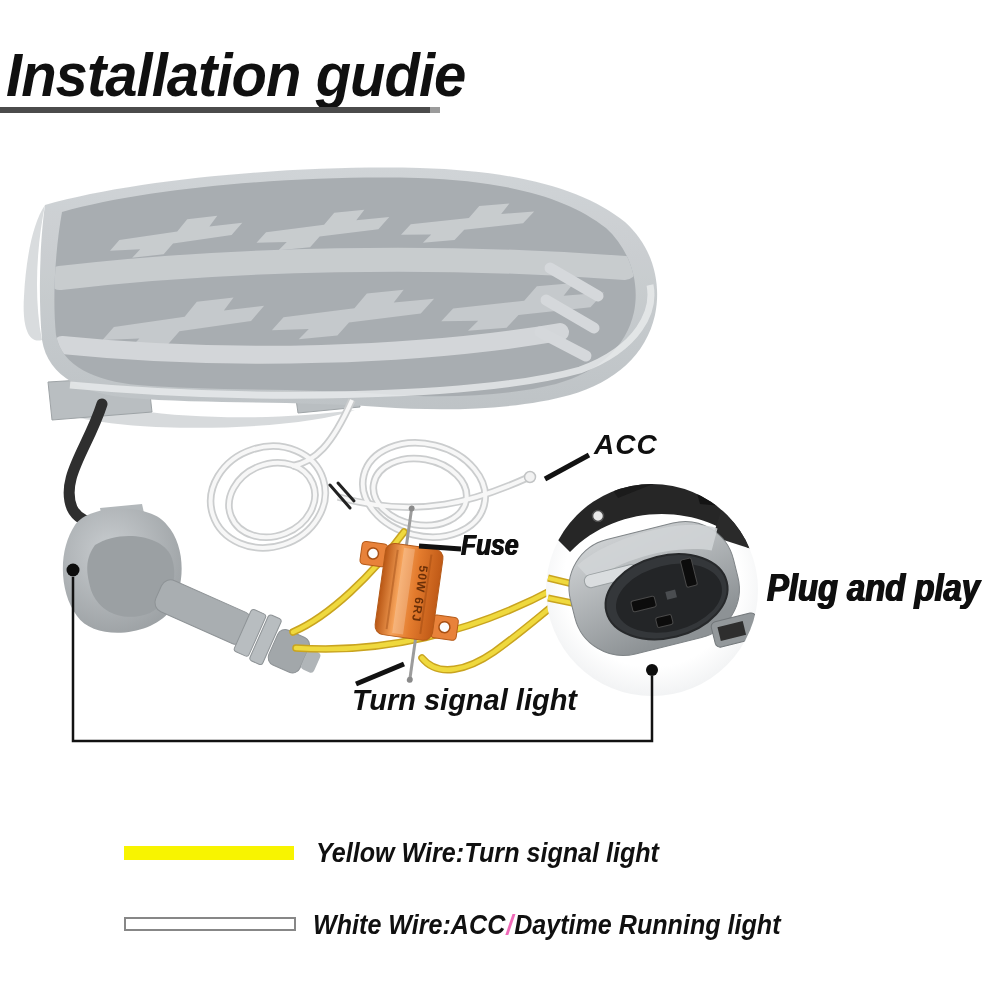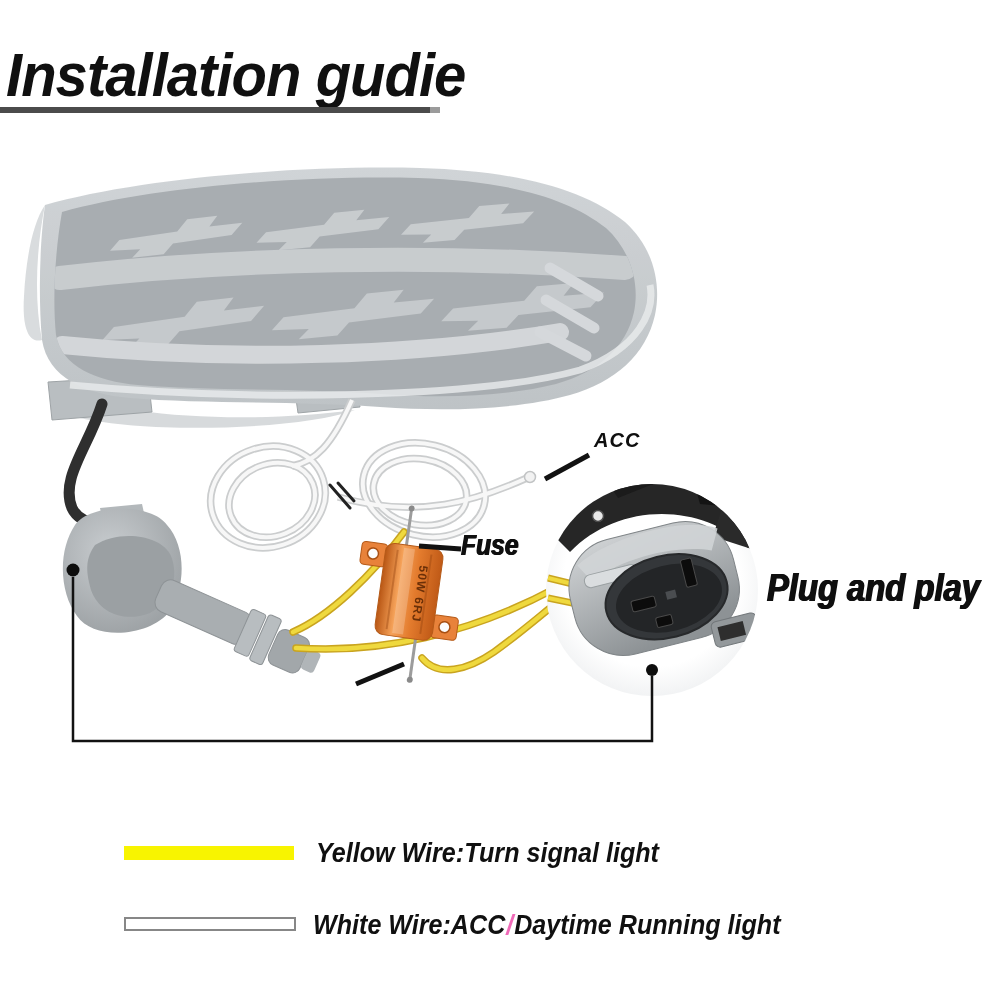--- a/index.html
+++ b/index.html
@@ -10,21 +10,21 @@
   .abs{position:absolute;}
   
   #title{
     left:6px;top:40px;font-size:61px;font-weight:bold;font-style:italic;color:#101010;
     letter-spacing:-1px;transform:scaleX(.95);transform-origin:left top;white-space:nowrap;
   }
   #title-underline{left:0;top:107px;width:430px;height:6px;background:#4b4b4b;}
   #title-underline-tip{left:430px;top:107px;width:10px;height:6px;background:#9b9b9b;}
   
   .callout{color:#0f0f0f;font-style:italic;font-weight:bold;white-space:nowrap;}
-  #lbl-acc{left:594px;top:429px;font-size:20px;letter-spacing:1px;}
+  #lbl-acc{left:594px;top:429px;font-size:28px;letter-spacing:1px;}
   #lbl-fuse{
     left:461px;top:529px;font-size:29px;letter-spacing:0;
     transform:scaleX(.85);transform-origin:left top;
     text-shadow:.7px 0 0 currentColor,-.7px 0 0 currentColor;
   }
   #lbl-plug{
     left:767px;top:566px;font-size:39px;
     transform:scaleX(.84);transform-origin:left top;
     text-shadow:.9px 0 0 currentColor,-.9px 0 0 currentColor;
   }
@@ -210,20 +210,21 @@
     <circle cx="652" cy="670" r="6" fill="#0d0d0d"></circle>
   </svg>
 
   <div class="abs" id="title">Installation gudie</div>
   <div class="abs" id="title-underline"></div>
   <div class="abs" id="title-underline-tip"></div>
 
   <div class="abs callout" id="lbl-acc">ACC</div>
   <div class="abs callout" id="lbl-fuse">Fuse</div>
   <div class="abs callout" id="lbl-plug">Plug and play</div>
+  <div class="abs callout" id="lbl-turn">Turn signal light</div>
 
   <div class="abs" id="legend-yellow-swatch"></div>
   <div class="abs legend-label" id="legend-yellow-label">Yellow Wire:Turn signal light</div>
 
   <div class="abs" id="legend-white-swatch"></div>
   <div class="abs legend-label" id="legend-white-label">
     <span>White Wire:ACC</span><span class="sep">/</span><span>Daytime Running light</span>
   </div>
 </div>
 

